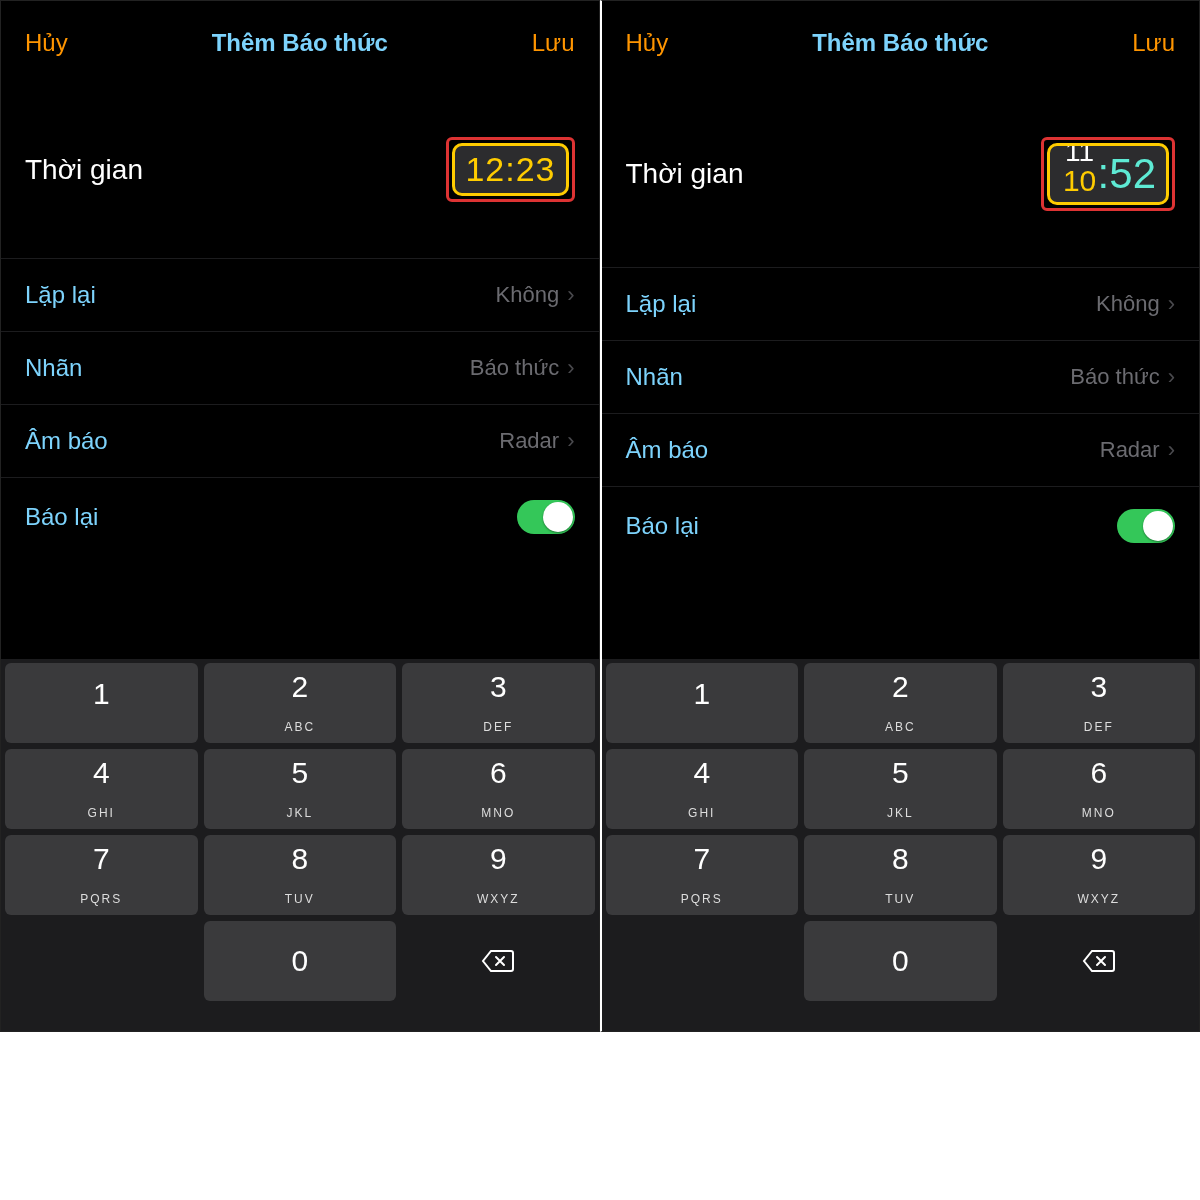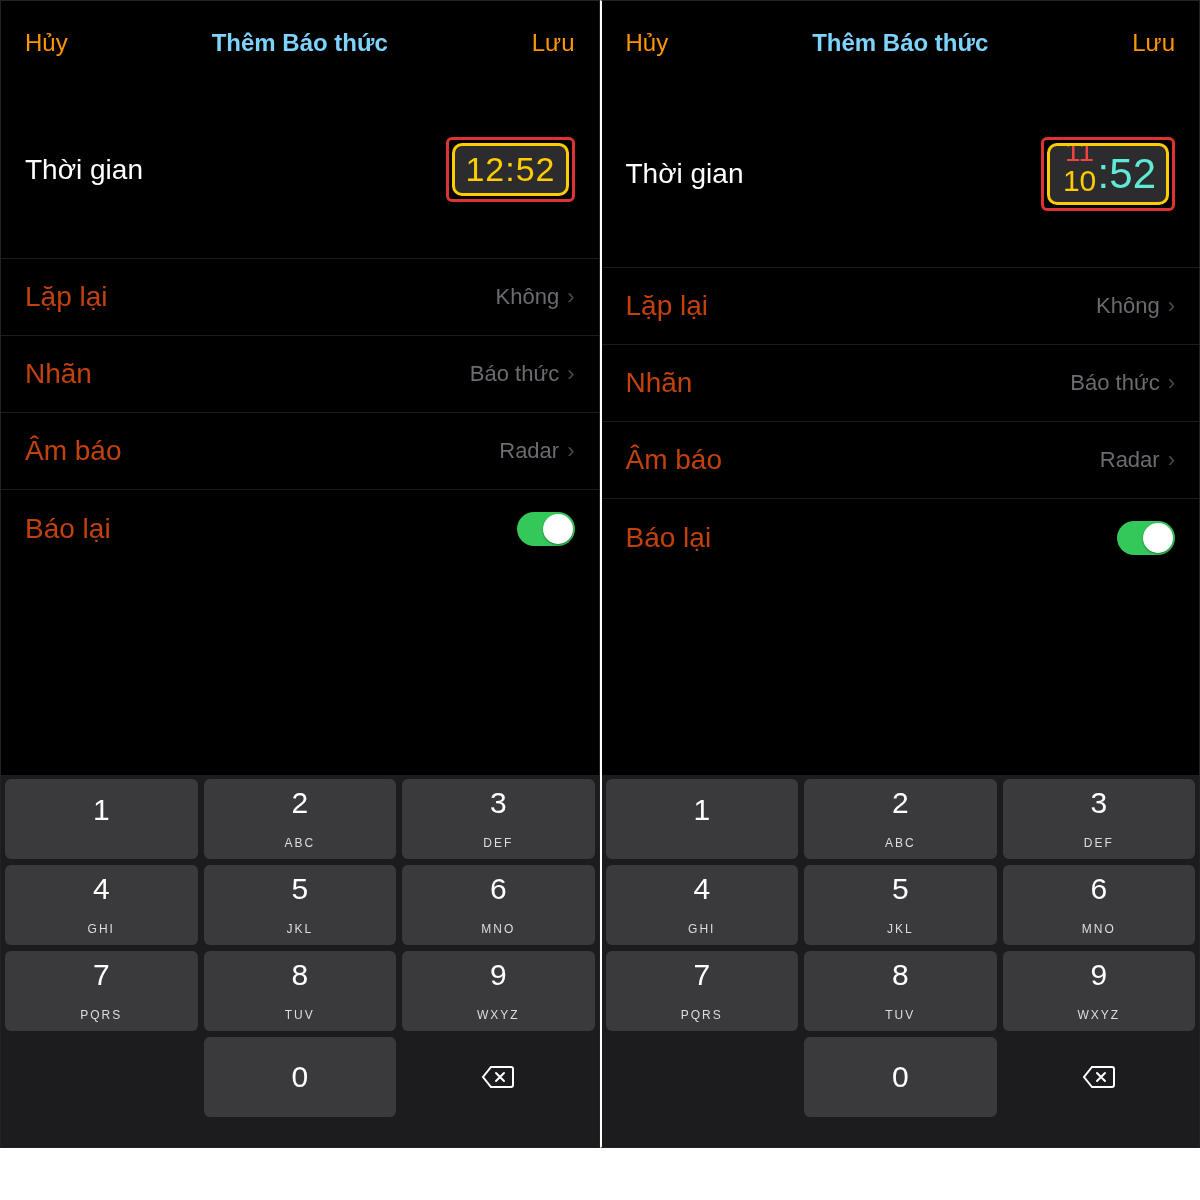--- a/index.html
+++ b/index.html
@@ -1,44 +1,44 @@
 <!DOCTYPE html>
 <html><head>
 <meta charset="utf-8">
 <style>
   * { margin: 0; padding: 0; box-sizing: border-box; }
   html, body { width: 1200px; height: 1200px; background: #000; font-family: -apple-system, "Helvetica Neue", Arial, sans-serif; }
   .layout { display: flex; width: 1200px; height: 1200px; background:#fff; }
-  .phone { flex: 1 1 0; height: 1148px; background: #000; position: relative; color: #fff; display:flex; flex-direction:column; border:1px solid #222; }
+  .phone { flex: 1 1 0; height: 1032px; background: #000; position: relative; color: #fff; display:flex; flex-direction:column; border:1px solid #222; }
   .phone + .phone { border-left: 2px solid #fff; }
 
   
   .hdr { display:flex; align-items:center; justify-content:space-between; padding: 28px 24px 24px; }
   .hdr-btn { color:#ff9500; font-size:24px; background:none; border:none; cursor:pointer; }
   .hdr-title { color:#7dd3fc; font-size:24px; font-weight:600; }
 
   
   .time-row { display:flex; align-items:center; justify-content:space-between; padding: 56px 24px 56px; }
   .time-label { font-size:28px; color:#fff; }
   .time-box { position:relative; }
   .time-highlight-outer { border:3px solid #d33; padding:3px; border-radius:6px; }
   .time-highlight-inner { border:3px solid #ffcc00; border-radius:10px; background:#2c2c2e; padding:4px 10px 4px 10px; min-width:110px; min-height:46px; display:flex; align-items:center; justify-content:center; overflow:hidden; }
   .time-digits { font-size:34px; color:#ffcc00; font-weight:500; letter-spacing:1px; }
 
   
   .time-roll { position:relative; width:100%; height:100%; display:flex; align-items:center; justify-content:center; }
   .roll-hours { position:relative; width:40px; height:40px; overflow:visible; }
-  .roll-hours .h-top { position:absolute; top:-18px; left:0; right:0; font-size:28px; color:#ef4444; text-align:center; }
+  .roll-hours .h-top { position:absolute; top:-18px; left:0; right:0; font-size:28px; color:#ffffff; text-align:center; }
   .roll-hours .h-bot { position:absolute; top:10px; left:0; right:0; font-size:30px; color:#ffcc00; text-align:center; font-weight:500;}
   .roll-min { font-size:42px; color:#5eead4; margin-left:-2px; }
 
   
   .settings { display:flex; flex-direction:column; }
   .row { display:flex; align-items:center; justify-content:space-between; padding:22px 24px; border-top:1px solid #1c1c1e; }
-  .row-label { font-size:28px; color:#c2410c; }
+  .row-label { font-size:24px; color:#7dd3fc; }
   .row-val { display:flex; align-items:flex-end; gap:8px; }
   .row-val-text { font-size:22px; color:#6b6b70; }
   .chevron { font-size:22px; color:#4a4a4e; }
 
   
   .switch { width:58px; height:34px; background:#34c759; border-radius:17px; position:relative; cursor:pointer; }
   .switch .knob { position:absolute; top:2px; right:2px; width:30px; height:30px; background:#fff; border-radius:50%; box-shadow:0 1px 2px rgba(0,0,0,.4); }
 
   
   .flexfill { flex:1 1 auto; }
@@ -65,21 +65,21 @@
       <button class="hdr-btn">Hủy</button>
       <div class="hdr-title">Thêm Báo thức</div>
       <button class="hdr-btn">Lưu</button>
     </div>
 
     <div class="time-row">
       <div class="time-label">Thời gian</div>
       <div class="time-box">
         <div class="time-highlight-outer">
           <div class="time-highlight-inner">
-            <span class="time-digits">12:52</span>
+            <span class="time-digits">12:23</span>
           </div>
         </div>
       </div>
     </div>
 
     <div class="settings">
       <div class="row">
         <div class="row-label">Lặp lại</div>
         <div class="row-val">
           <span class="row-val-text">Không</span>

